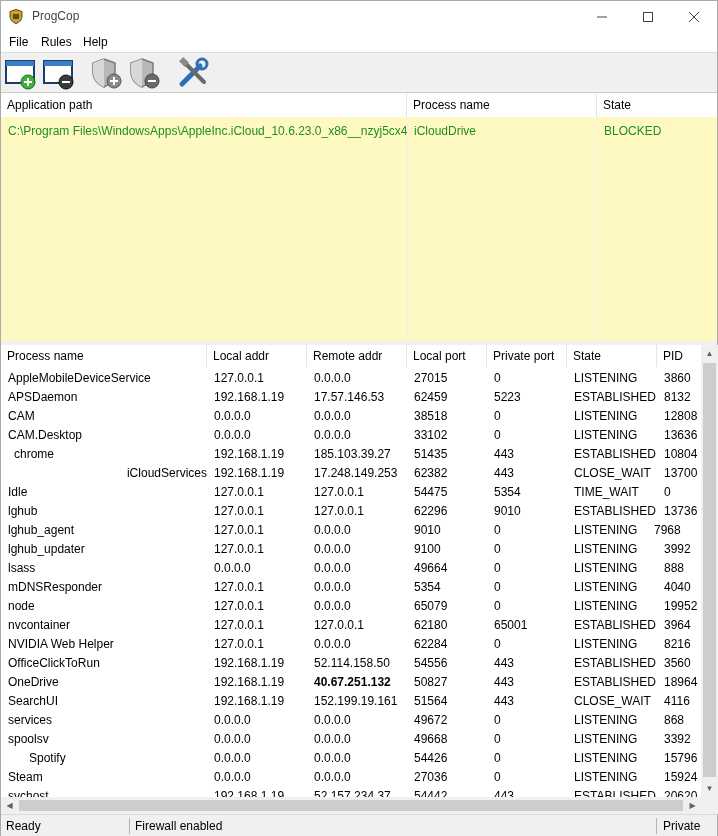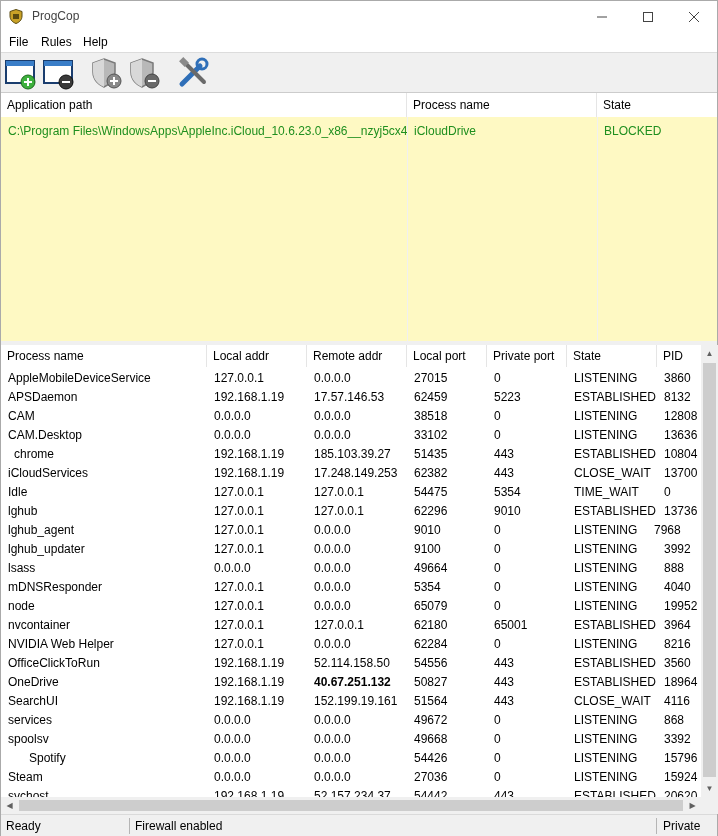--- a/index.html
+++ b/index.html
@@ -207,21 +207,21 @@
         <div class="row" style="top: 100px;">
           <div class="cell" style="left: 0; width: 205px; margin-left: 7px;">chrome</div>
           <div class="cell" style="left: 207px; width: 99px;">192.168.1.19</div>
           <div class="cell" style="left: 307px; width: 99px;">185.103.39.27</div>
           <div class="cell" style="left: 407px; width: 79px;">51435</div>
           <div class="cell" style="left: 487px; width: 79px;">443</div>
           <div class="cell" style="left: 567px; width: 89px;">ESTABLISHED</div>
           <div class="cell" style="left: 657px; width: 45px;">10804</div>
         </div>
         <div class="row" style="top: 119px;">
-          <div class="cell" style="left: 1px; width: 205px;">iCloudServices</div>
+          <div class="cell" style="left: 1px; width: 205px; text-align: right;">iCloudServices</div>
           <div class="cell" style="left: 207px; width: 99px;">192.168.1.19</div>
           <div class="cell" style="left: 307px; width: 99px;">17.248.149.253</div>
           <div class="cell" style="left: 407px; width: 79px;">62382</div>
           <div class="cell" style="left: 487px; width: 79px;">443</div>
           <div class="cell" style="left: 567px; width: 89px;">CLOSE_WAIT</div>
           <div class="cell" style="left: 657px; width: 45px;">13700</div>
         </div>
         <div class="row" style="top: 138px;">
           <div class="cell" style="left: 1px; width: 205px;">Idle</div>
           <div class="cell" style="left: 207px; width: 99px;">127.0.0.1</div>

